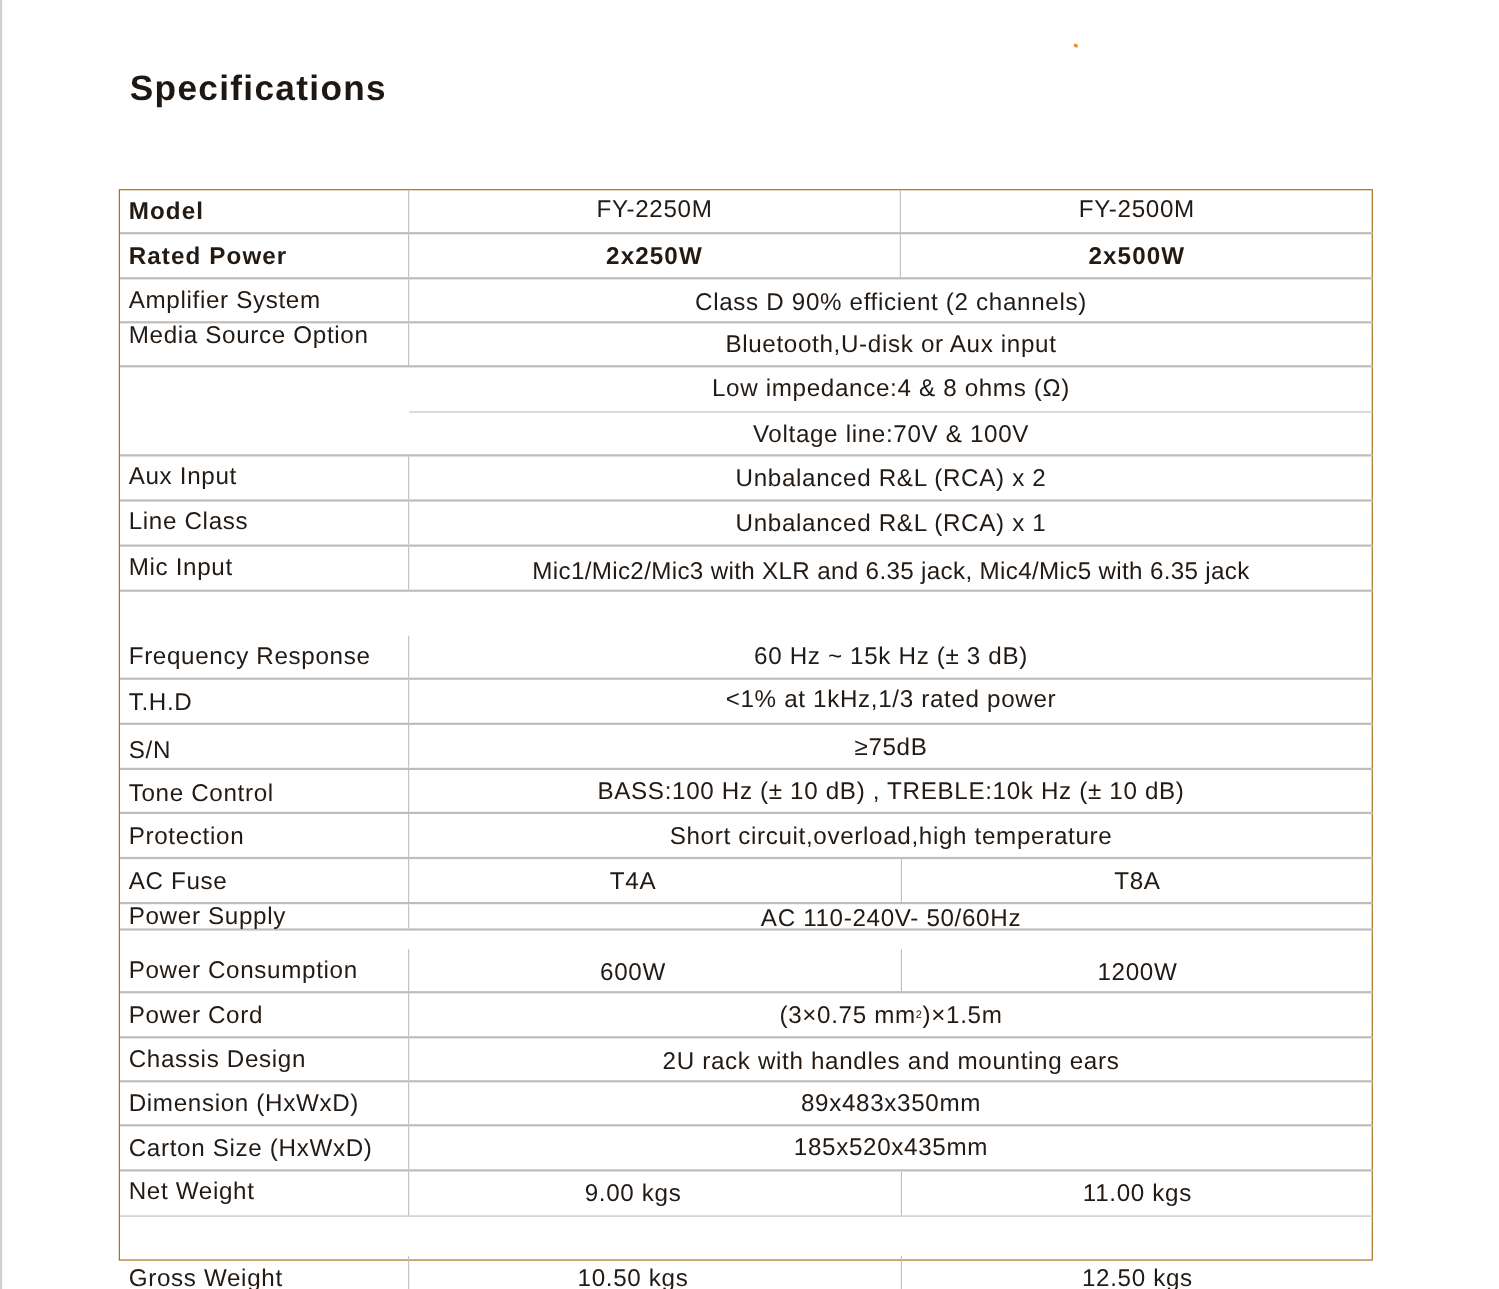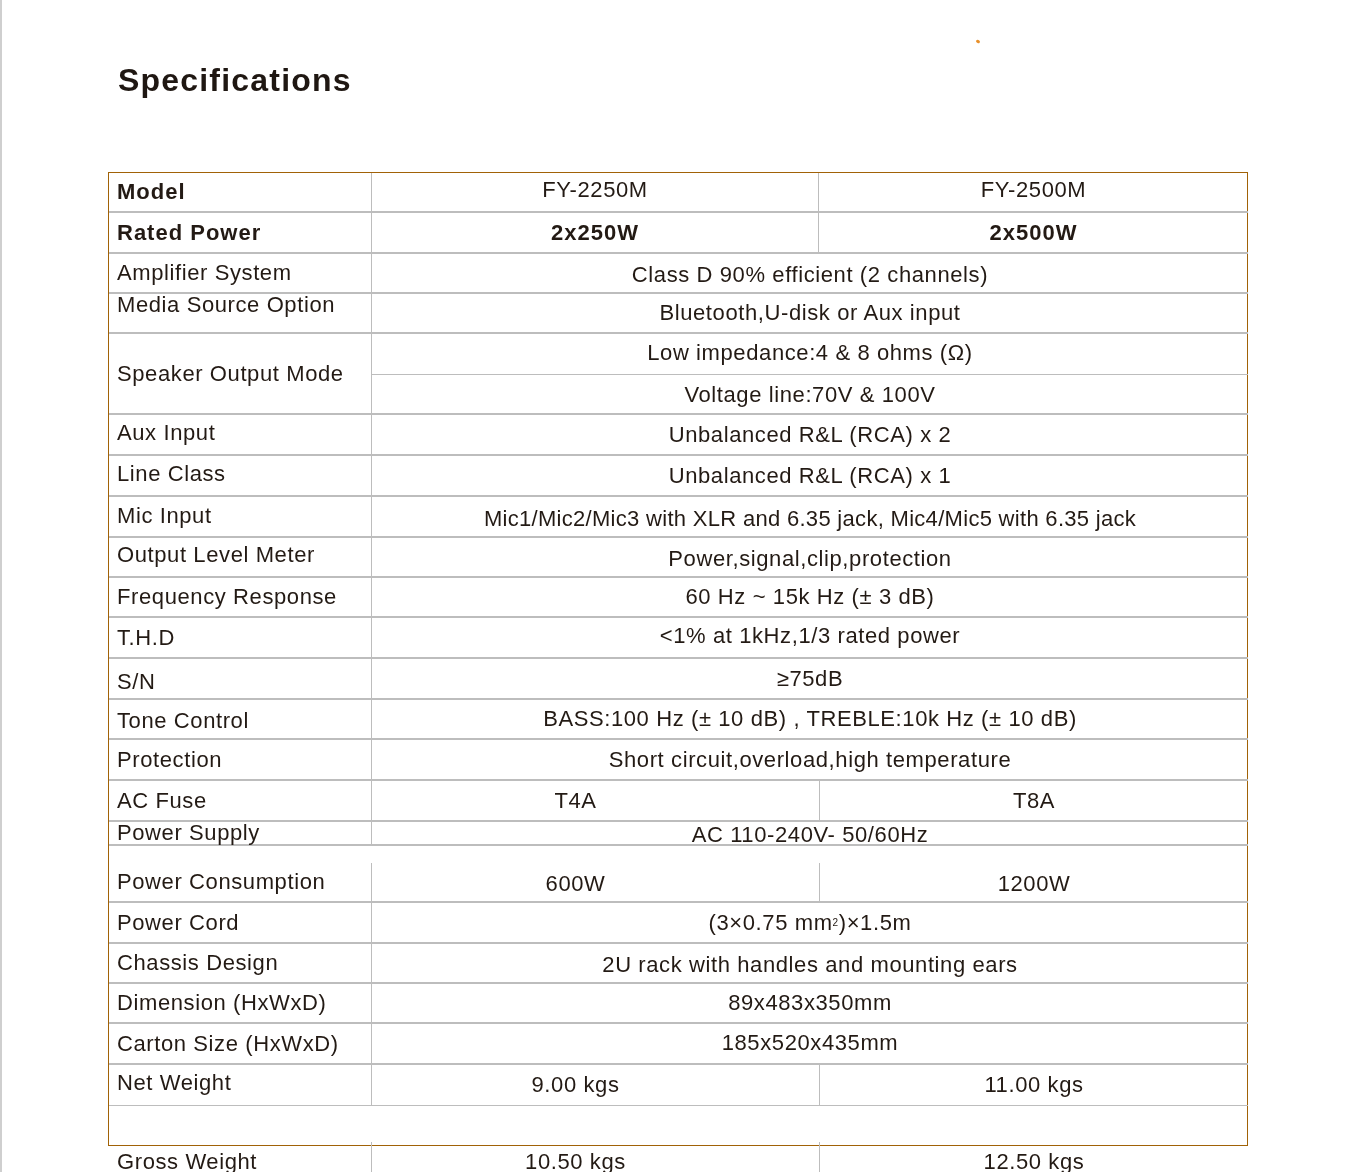--- a/index.html
+++ b/index.html
@@ -140,44 +140,39 @@
     <div class="cell label">Amplifier System</div>
     <div class="cell val-full" style="padding-top:4px;">Class D 90% efficient  (2 channels)</div>
   </div>
 
   <div class="row" style="top:121px;height:40px;">
     <div class="cell label" style="padding-bottom:16px;">Media Source Option</div>
     <div class="cell val-full">Bluetooth,U-disk or Aux input</div>
   </div>
 
   <div class="row" style="top:161px;height:81px;">
-    <div class="cell label">Speaker Output Mode</div>
     <div class="sub-row" style="top:0;height:41px;border-bottom:1.5px solid #bdbdbd;padding-bottom:2px;">Low impedance:4 &amp; 8 ohms (Ω)</div>
     <div class="sub-row" style="top:41px;height:40px;">Voltage line:70V &amp; 100V</div>
   </div>
 
   <div class="row" style="top:242px;height:41px;">
     <div class="cell label" style="padding-bottom:4px;">Aux Input</div>
     <div class="cell val-full">Unbalanced R&amp;L (RCA) x 2</div>
   </div>
 
   <div class="row" style="top:283px;height:41px;">
     <div class="cell label" style="padding-bottom:4px;">Line Class</div>
     <div class="cell val-full">Unbalanced R&amp;L (RCA) x 1</div>
   </div>
 
   <div class="row" style="top:324px;height:41px;">
     <div class="cell label" style="padding-bottom:2px;">Mic Input</div>
     <div class="cell val-full" style="padding-left:0;padding-right:0;padding-top:4px;letter-spacing:0.3px;">Mic1/Mic2/Mic3 with XLR and 6.35 jack, Mic4/Mic5 with 6.35 jack</div>
   </div>
 
-  <div class="row" style="top:365px;height:40px;">
-    <div class="cell label" style="padding-bottom:4px;">Output Level Meter</div>
-    <div class="cell val-full" style="padding-top:4px;">Power,signal,clip,protection</div>
-  </div>
 
   <div class="row" style="top:405px;height:40px;">
     <div class="cell label">Frequency Response</div>
     <div class="cell val-full">60 Hz ~ 15k Hz (± 3 dB)</div>
   </div>
 
   <div class="row" style="top:445px;height:41px;">
     <div class="cell label">T.H.D</div>
     <div class="cell val-full" style="padding-bottom:4px;">&lt;1% at 1kHz,1/3  rated  power</div>
   </div>

